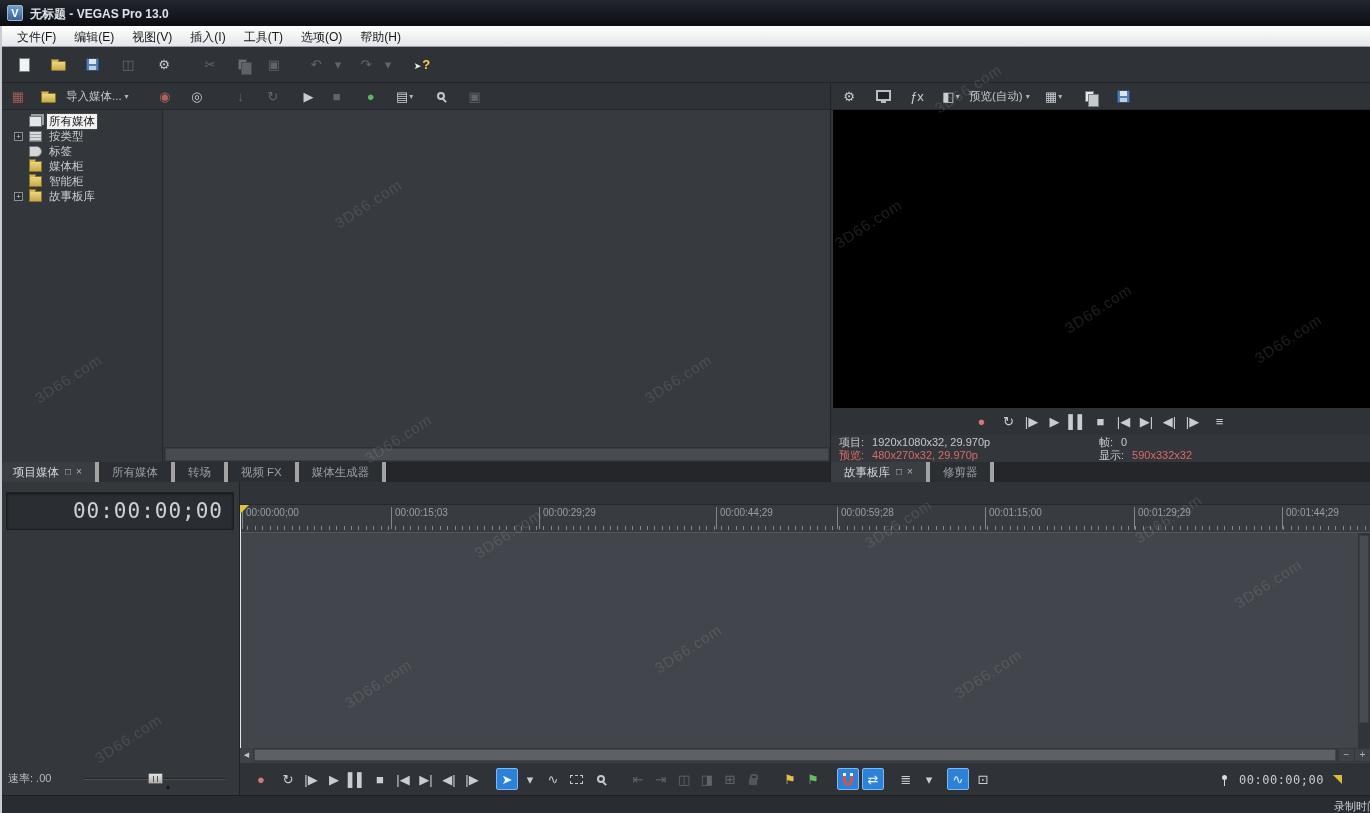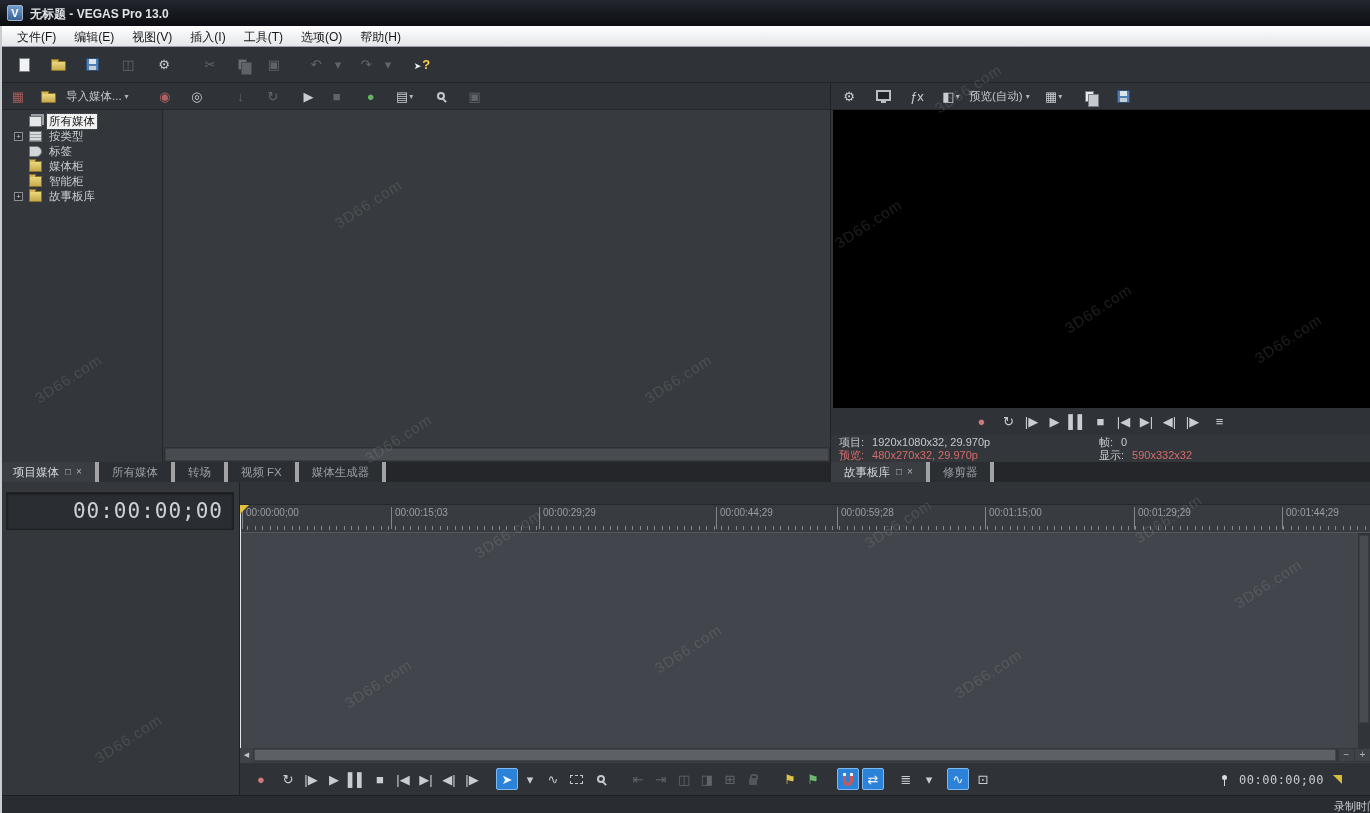--- a/index.html
+++ b/index.html
@@ -502,20 +502,26 @@
         <div class="tab">
           <span class="tlab">修剪器</span>
 
         </div>
       </div>
   </div>
 
   <div class="timeline">
     <div class="tl-header">
       <div class="time-display">00:00:00;00</div>
+      <div class="rate-row">
+        <span class="rate-label">速率: .00</span>
+        <div class="rate-track"></div>
+        <div class="rate-thumb"></div>
+        <div class="rate-center">▲</div>
+      </div>
     </div>
 
     <div class="tl-main">
       <div class="marker-bar"></div>
       <div class="ruler">
 
       <div class="rlabel" style="left: 2px;">00:00:00;00</div>
           <div class="rlabel" style="left: 151px;">00:00:15;03</div>
           <div class="rlabel" style="left: 299px;">00:00:29;29</div>
           <div class="rlabel" style="left: 476px;">00:00:44;29</div>

